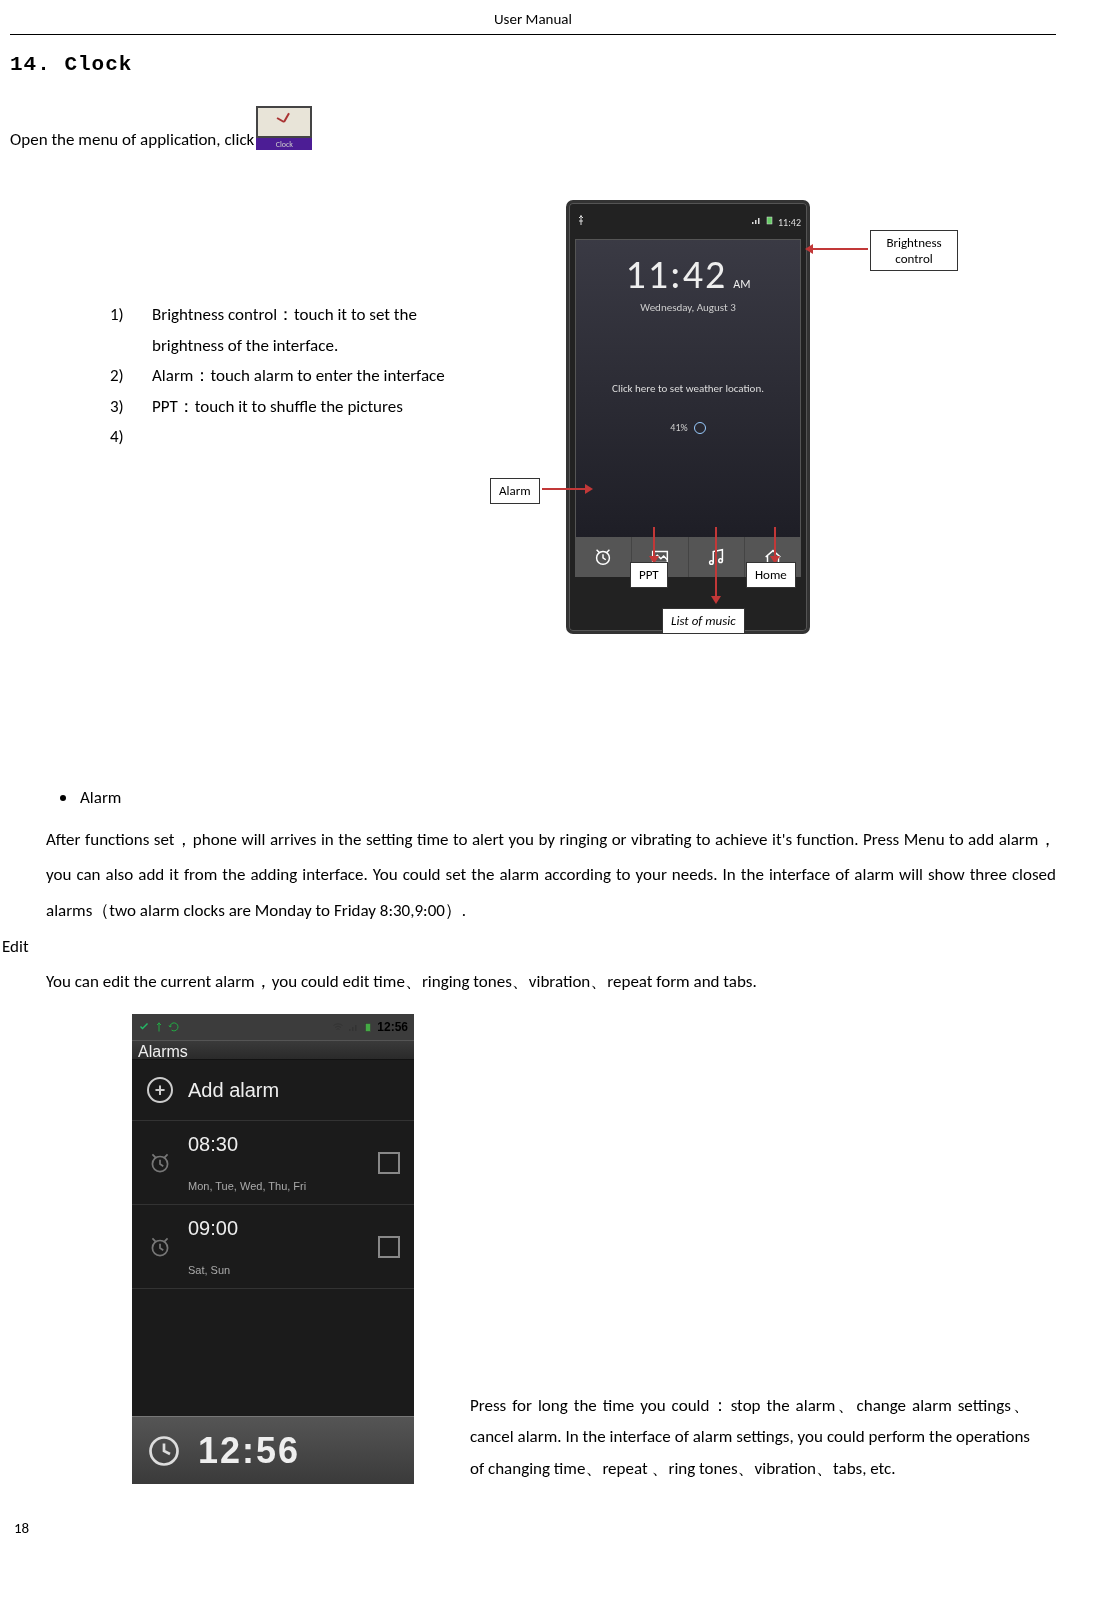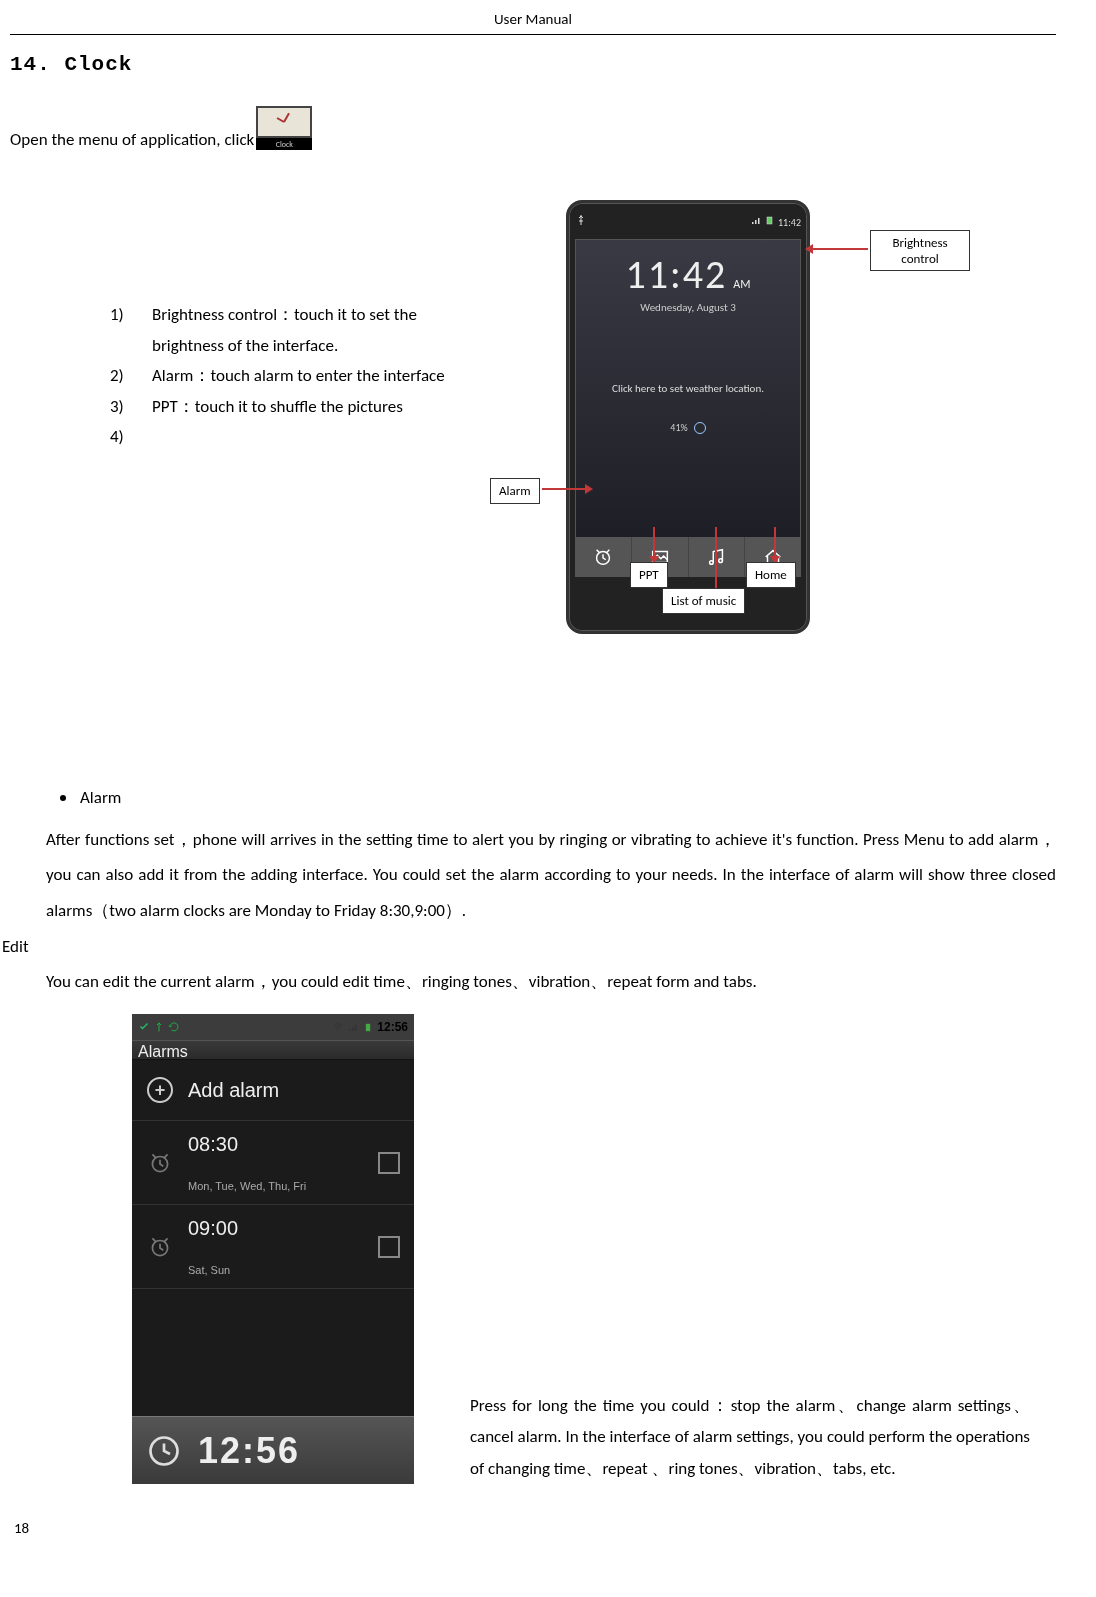--- a/index.html
+++ b/index.html
@@ -62,21 +62,21 @@
     position: absolute;
     left: 50%; top: 50%;
     width: 2px; height: 8px;
     background: #a33;
     transform-origin: bottom center;
     transform: translate(-50%, -100%) rotate(-60deg);
   }
   .clock-icon-app .label {
     position: absolute;
     bottom: 0; left: 0; right: 0; height: 12px;
-    background: #000000;
+    background: #4c1d95;
     color: #ccc;
     font-size: 8px;
     text-align: center;
     line-height: 12px;
   }
 
   .middle-row {
     display: flex;
     align-items: flex-start;
     gap: 30px;
@@ -94,21 +94,21 @@
   .feature-list .num { width: 24px; flex-shrink: 0; }
 
   
   .diagram { position: relative; width: 540px; height: 460px; }
   .phone1 {
     position: absolute;
     left: 76px; top: 0;
     width: 244px; height: 434px;
     background: #222;
     border: 3px solid #333;
-    border-radius: 16px;
+    border-radius: 7px;
     padding-top: 36px;
     box-shadow: 0 0 0 1px #555 inset;
   }
   .phone1 .statusbar {
     position: absolute; top: 10px; left: 6px; right: 6px; height: 16px;
     display: flex; justify-content: space-between;
     color: #ddd; font-size: 10px; align-items: center;
   }
   .screen1 {
     height: 300px; margin: 0 6px;
@@ -329,33 +329,33 @@
             </svg>
         </div>
         <div class="tb">
           <svg viewBox="0 0 24 24">
               <path d="M4 12l8-7 8 7M6 11v9h12v-9"></path>
             </svg>
         </div>
       </div>
     </div>
 
-    <div class="callout" style="left:380px; top:30px; width:100px;">Brightness control</div>
+    <div class="callout" style="left:380px; top:30px; width:88px;">Brightness control</div>
     <div class="arrow h left" style="left:322px; top:48px; width:56px;"></div>
 
     <div class="callout" style="left:0px; top:278px;">Alarm</div>
     <div class="arrow h right" style="left:52px; top:288px; width:44px;"></div>
 
     <div class="arrow v down" style="left:163px; top:327px; height:30px;"></div>
     <div class="arrow v down" style="left:284px; top:327px; height:30px;"></div>
     <div class="arrow v down" style="left:225px; top:327px; height:70px;"></div>
 
     <div class="callout" style="left:140px; top:362px;">PPT</div>
     <div class="callout" style="left:256px; top:362px;">Home</div>
-    <div class="callout" style="left:172px; top:388px;">List  of  music</div>
+    <div class="callout" style="left:172px; top:408px;font-style:italic;">List  of  music</div>
   </div>
 </div>
 
 <div class="body-text">
   <div class="bullet-alarm">
     <span class="bullet-dot"></span>
     <span>Alarm</span>
   </div>
   <div class="para">After functions set，phone will arrives in the setting time to alert you by ringing or vibrating to achieve it's function. Press Menu to add alarm，you can also add it from the adding interface. You could set the alarm according to your needs. In the interface of alarm will show three closed alarms（two alarm clocks are Monday to Friday 8:30,9:00）.</div>
   <div style="margin-left:-8px;">Edit</div>

